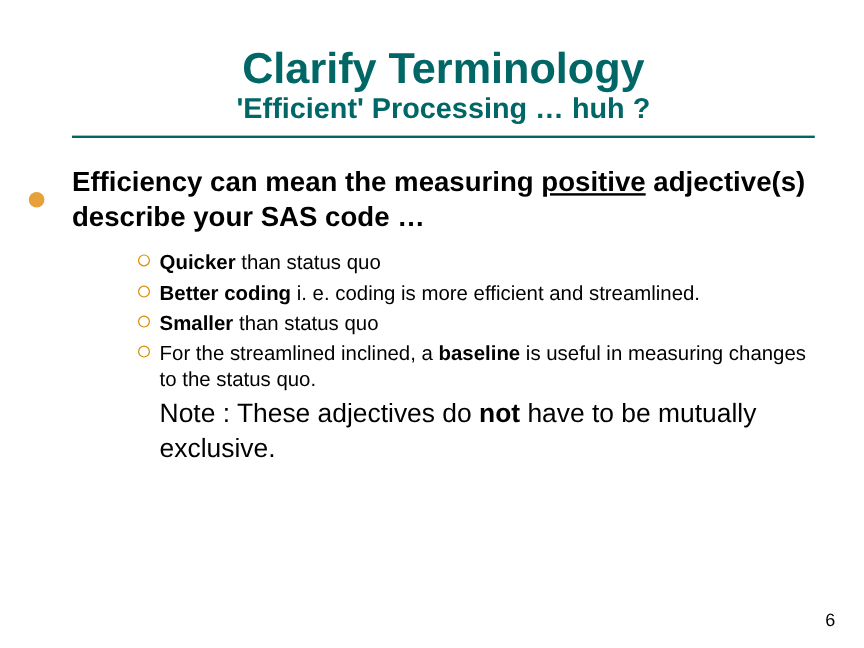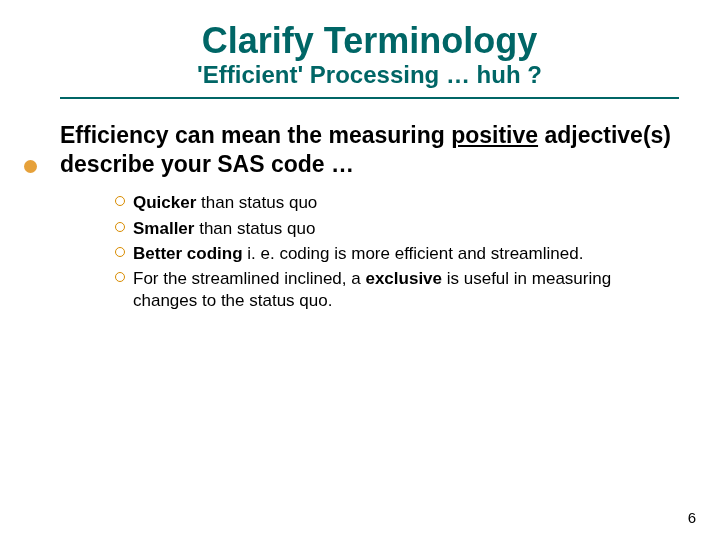--- a/index.html
+++ b/index.html
@@ -7,21 +7,21 @@
     width:720px;height:540px;
     background:#ffffff;
     font-family:Verdana,Geneva,sans-serif;
     color:#000;
     position:relative;
     overflow:hidden;
   }
   .slide{
     box-sizing:border-box;
     width:714px;height:540px;
-    padding:20px 35px 30px 60px;
+    padding:36px 35px 30px 60px;
     position:relative;
   }
   .title{
     font-family:Arial,Helvetica,sans-serif;
     color:#006666;
     text-align:center;
     line-height:1.15;
     margin:0 0 8px 0;
   }
   .title .line1{
@@ -110,31 +110,34 @@
 
   <div class="sublist">
 
     <div class="sub-item">
       <span class="bullet"></span>
       <b>Quicker</b><span> than status quo</span>
     </div>
 
     <div class="sub-item">
       <span class="bullet"></span>
+      <b>Better coding</b><span> i. e. coding is more efficient and streamlined.</span>
+    </div>
+
+    <div class="sub-item">
+      <span class="bullet"></span>
       <b>Smaller</b><span> than status quo</span>
     </div>
 
     <div class="sub-item">
       <span class="bullet"></span>
-      <b>Better coding</b><span> i. e. coding is more efficient and streamlined.</span>
-    </div>
-
-    <div class="sub-item">
-      <span class="bullet"></span>
-      <span>For the streamlined inclined, a </span><b>exclusive</b><span> is useful in measuring changes to the status quo.</span>
+      <span>For the streamlined inclined, a </span><b>baseline</b><span> is useful in measuring changes to the status quo.</span>
     </div>
 
   </div>
 
+  <div class="note">
+    <span>Note : These adjectives do </span><b>not</b><span> have to be mutually exclusive.</span>
+  </div>
 
   <div class="pagenum">6</div>
 
 </div>
 
 </body></html>

